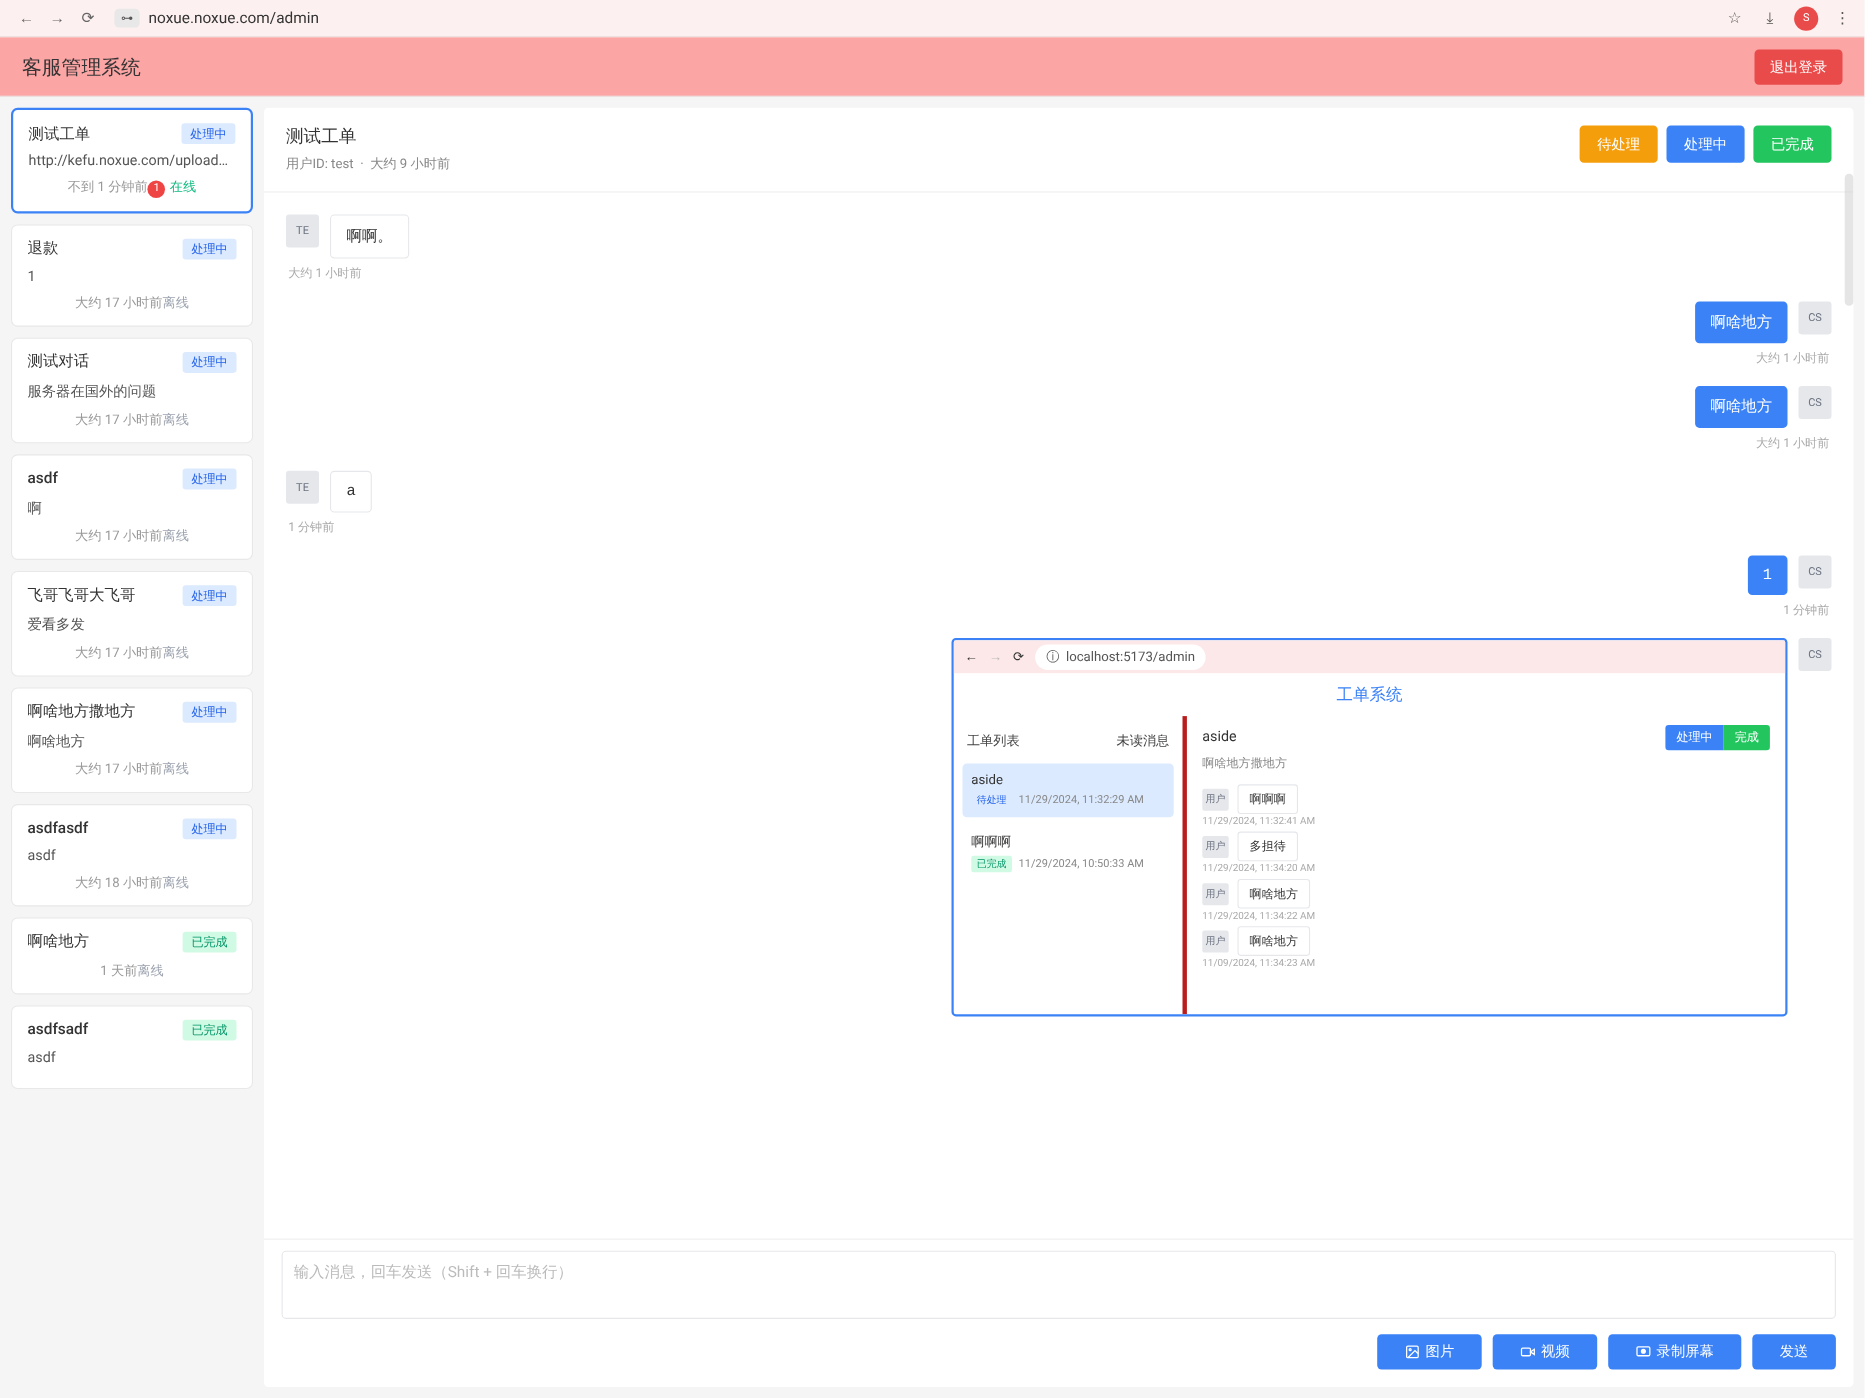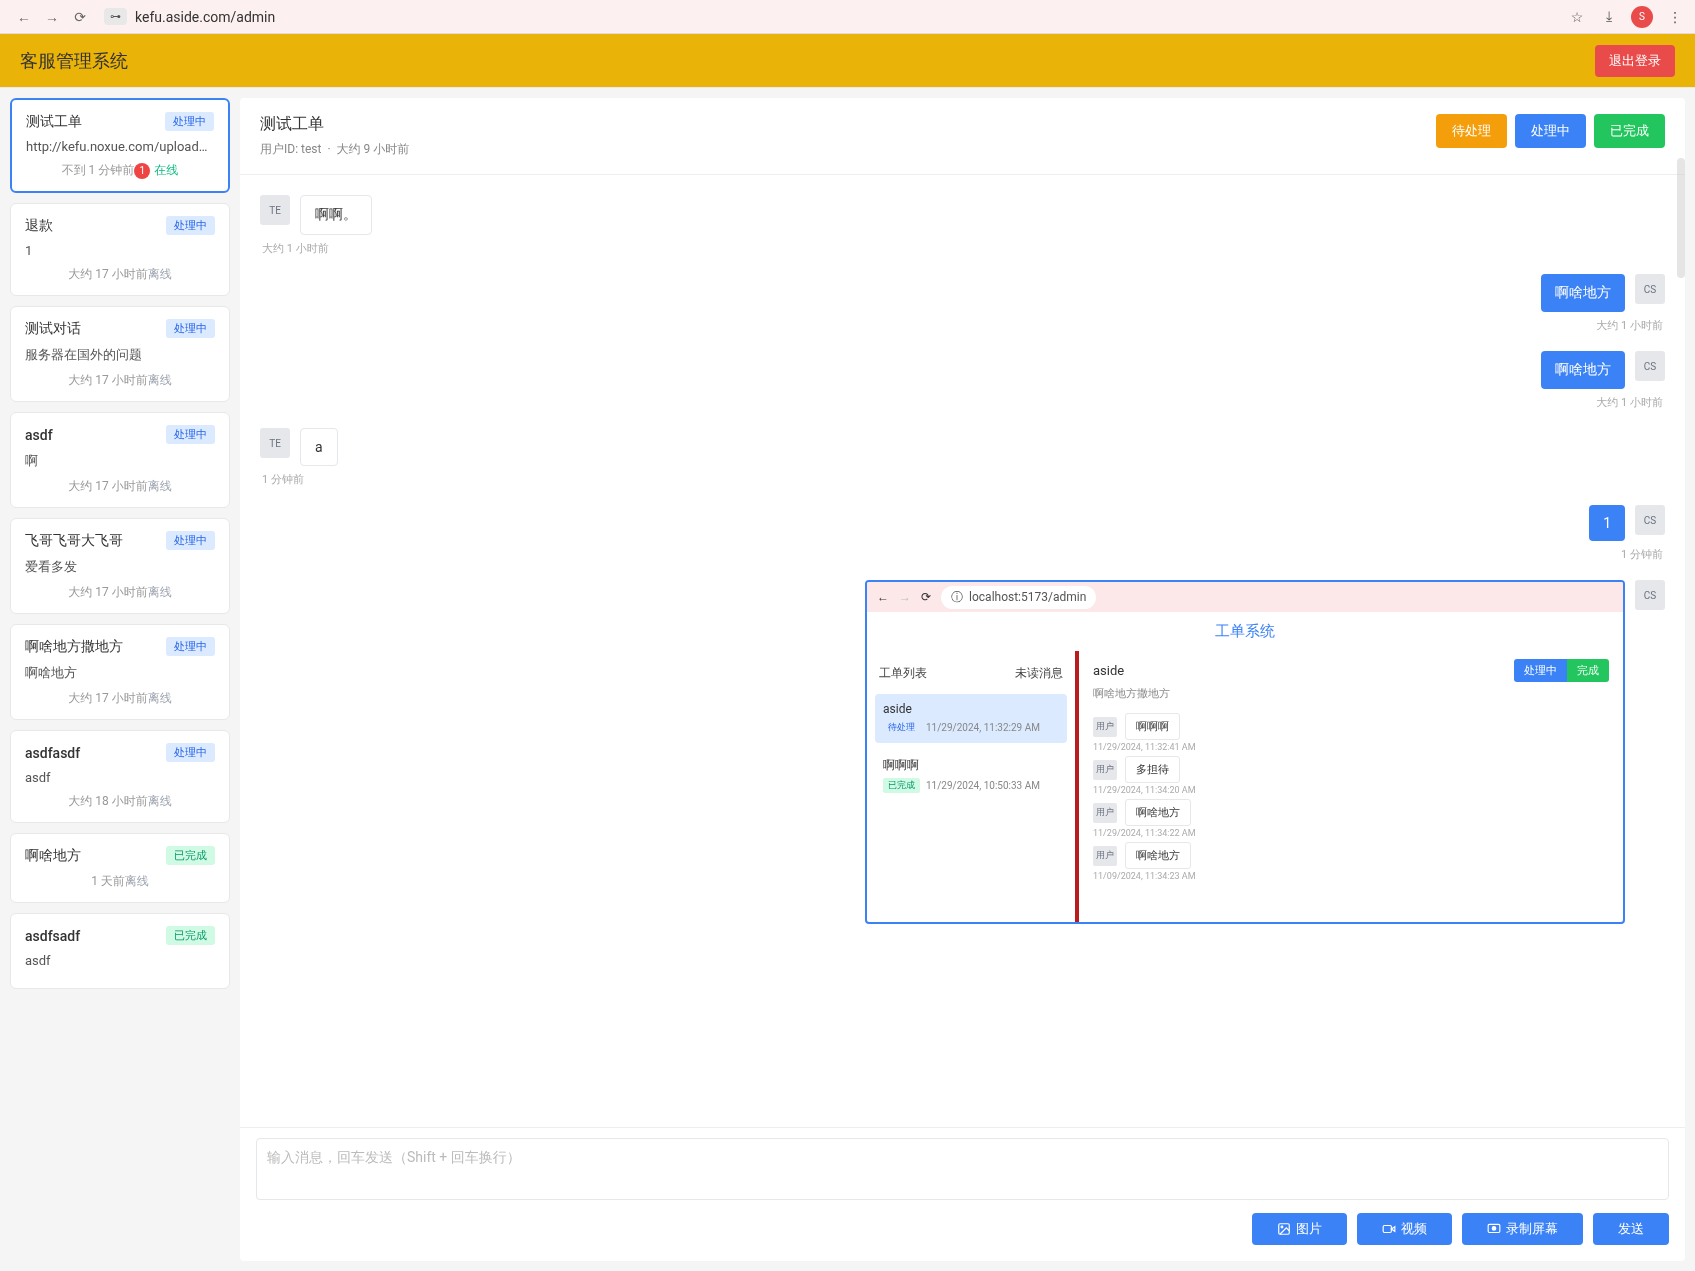--- a/index.html
+++ b/index.html
@@ -9,21 +9,21 @@
 .browser-chrome { height: 34px; background: #fdf0f0; display: flex; align-items: center; padding: 0 10px; border-bottom: 1px solid #e8d8d8; }
 .browser-chrome .nav-btn { width: 28px; height: 28px; display: flex; align-items: center; justify-content: center; color: #666; cursor: pointer; border-radius: 4px; }
 .browser-chrome .url-area { flex: 1; display: flex; align-items: center; margin-left: 10px; gap: 8px; }
 .browser-chrome .site-icon { background: #e8e8e8; border-radius: 4px; padding: 2px 6px; font-size: 11px; color: #555; }
 .browser-chrome .url { color: #333; font-size: 14px; }
 .browser-chrome .right-icons { display: flex; align-items: center; gap: 12px; }
 .browser-chrome .star, .browser-chrome .download, .browser-chrome .menu-dots { width: 20px; height: 20px; display: flex; align-items: center; justify-content: center; color: #555; }
 .browser-chrome .avatar { width: 22px; height: 22px; border-radius: 50%; background: #e94b4b; color: #fff; font-size: 10px; display: flex; align-items: center; justify-content: center; }
 
 
-.app-header { height: 54px; background: #eab308; display: flex; align-items: center; justify-content: space-between; padding: 0 20px; border-bottom: 1px solid #eaeaea; }
+.app-header { height: 54px; background: #fca5a5; display: flex; align-items: center; justify-content: space-between; padding: 0 20px; border-bottom: 1px solid #eaeaea; }
 .app-header .title { font-size: 18px; font-weight: 500; color: #333; }
 .logout-btn { background: #e94b4b; color: #fff; border: none; padding: 7px 14px; border-radius: 4px; font-size: 13px; cursor: pointer; }
 
 
 .main { display: flex; height: calc(100vh - 34px - 54px); }
 
 
 .sidebar { width: 240px; padding: 10px; overflow-y: auto; }
 .ticket-card { background: #fff; border: 1px solid #e8e8e8; border-radius: 6px; padding: 12px 14px; margin-bottom: 10px; cursor: pointer; }
 .ticket-card.active { border: 2px solid #3b82f6; }
@@ -48,21 +48,21 @@
 .btn-orange { background: #f59e0b; }
 .btn-blue { background: #3b82f6; }
 .btn-green { background: #22c55e; }
 
 
 .messages { flex: 1; overflow-y: auto; padding: 20px; position: relative; }
 .msg-row { display: flex; margin-bottom: 6px; }
 .msg-row.left { justify-content: flex-start; }
 .msg-row.right { justify-content: flex-end; }
 .avatar-box { width: 30px; height: 30px; background: #e5e7eb; color: #6b7280; font-size: 10px; display: flex; align-items: center; justify-content: center; border-radius: 3px; }
-.bubble { padding: 10px 14px; border-radius: 4px; max-width: 60%; margin: 0 10px; font-size: 14px; }
+.bubble { padding: 10px 14px; border-radius: 4px; max-width: 60%; margin: 0 10px; font-size: 14px; font-family: Liberation Mono, monospace; }
 .bubble.user { background: #fff; border: 1px solid #e5e7eb; color: #333; }
 .bubble.agent { background: #3b82f6; color: #fff; }
 .msg-time { font-size: 11px; color: #aaa; margin-bottom: 18px; }
 .msg-time.left { text-align: left; padding-left: 2px; }
 .msg-time.right { text-align: right; padding-right: 2px; }
 
 
 .embedded-shot { border: 2px solid #3b82f6; border-radius: 4px; background: #fff; margin-left: auto; width: 760px; overflow: hidden; }
 .embedded-shot .inner-chrome { height: 30px; background: #fce8e8; display: flex; align-items: center; padding: 0 10px; gap: 10px; font-size: 12px; }
 .embedded-shot .inner-chrome .url-pill { background: #fff; border-radius: 12px; padding: 3px 10px; color: #555; display: flex; align-items: center; gap: 6px; }
@@ -100,21 +100,21 @@
 </style>
 </head>
 <body>
 
 <div class="browser-chrome">
   <div class="nav-btn">←</div>
   <div class="nav-btn">→</div>
   <div class="nav-btn">⟳</div>
   <div class="url-area">
     <span class="site-icon">⊶</span>
-    <span class="url">kefu.aside.com/admin</span>
+    <span class="url">noxue.noxue.com/admin</span>
   </div>
   <div class="right-icons">
     <span class="star">☆</span>
     <span class="download">⤓</span>
     <span class="avatar">S</span>
     <span class="menu-dots">⋮</span>
   </div>
 </div>
 
 <div class="app-header">

